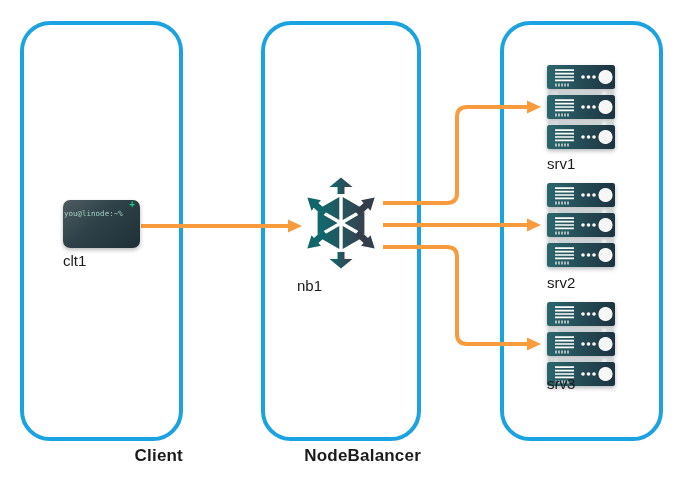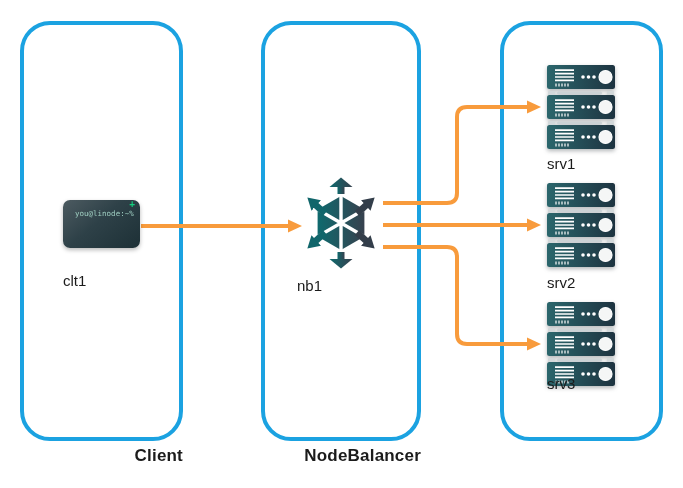--- a/index.html
+++ b/index.html
@@ -28,21 +28,21 @@
   .terminal{
     position:absolute;left:63px;top:200px;width:77px;height:48px;border-radius:7px;
     background:linear-gradient(140deg,#4d5b61 0%,#2e4148 45%,#1d3036 100%);
     box-shadow:0 2px 4px rgba(0,0,0,.28);
   }
   .term-control{
     position:absolute;top:0px;right:5px;font-size:10px;font-weight:bold;
     color:var(--accent-green,#12CE7D);line-height:10px;
   }
   .term-prompt{
-    position:absolute;top:9px;left:12px;font-family:"DejaVu Sans Mono",monospace;
+    position:absolute;top:9px;left:1px;font-family:"DejaVu Sans Mono",monospace;
     font-size:7.5px;color:var(--terminal-text-green,#9ECDC0);white-space:nowrap;
   }
   .nb-icon{position:absolute;left:297px;top:177px;}
   .srv-stack{position:absolute;left:547px;filter:drop-shadow(0 2px 2px rgba(40,50,55,.35));}
   .srv-1{top:65px;} .srv-2{top:183px;} .srv-3{top:302px;}
   .arrows{position:absolute;left:0;top:0;pointer-events:none;}
   .arrow-path{stroke:var(--arrow-orange,#F89B3C);stroke-width:4;fill:none;}
   .arrow-head{fill:var(--arrow-orange,#F89B3C);}
 </style>
 </head>
@@ -110,21 +110,21 @@
     <g>
       <path class="arrow-path" d="M383 247 H447 Q457 247 457 257 V334 Q457 344 467 344 H528"></path>
       <polygon class="arrow-head" points="527,337.5 541,344 527,350.5"></polygon>
     </g>
   </svg>
 
   <div class="terminal">
     <span class="term-control">+</span>
     <span class="term-prompt">you@linode:~%</span>
   </div>
-  <div class="node-label" style="left:63px;top:272px;width:77px">clt1</div>
+  <div class="node-label" style="left:63px;top:252px;width:77px">clt1</div>
 
   <svg class="nb-icon" width="88" height="92" viewBox="0 0 88 92">
     <polygon points="44,19 67.4,32.5 67.4,59.5 44,73 20.6,59.5 20.6,32.5" fill="url(#nbg)"></polygon>
     <path d="M44 46 L44 19 M44 46 L67.4 32.5 M44 46 L67.4 59.5 M44 46 L44 73 M44 46 L20.6 59.5 M44 46 L20.6 32.5" stroke="#fff" stroke-width="3.4" fill="none"></path>
     <g>
       <rect x="40.5" y="9.5" width="7" height="7.5" fill="url(#nbg)"></rect>
       <polygon points="32.5,10 44,0.5 55.5,10" fill="url(#nbg)"></polygon>
     </g>
     <g>
       <rect x="40.5" y="75" width="7" height="7.5" fill="url(#nbg)"></rect>

